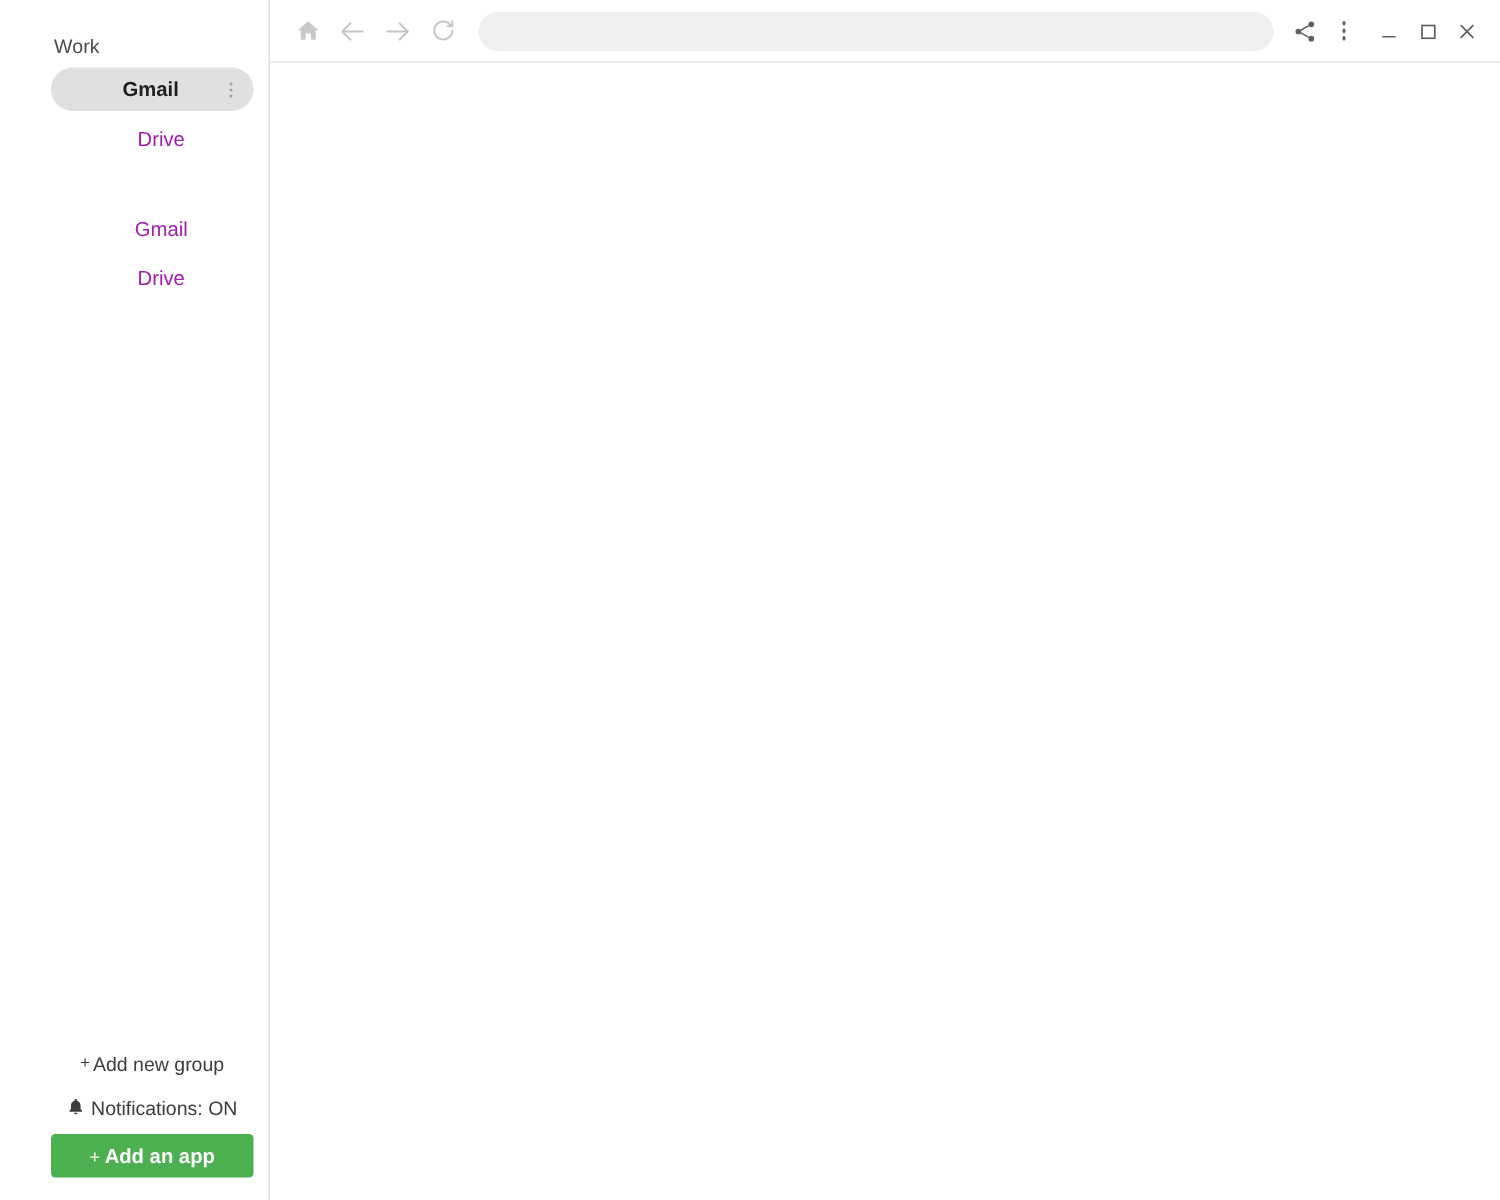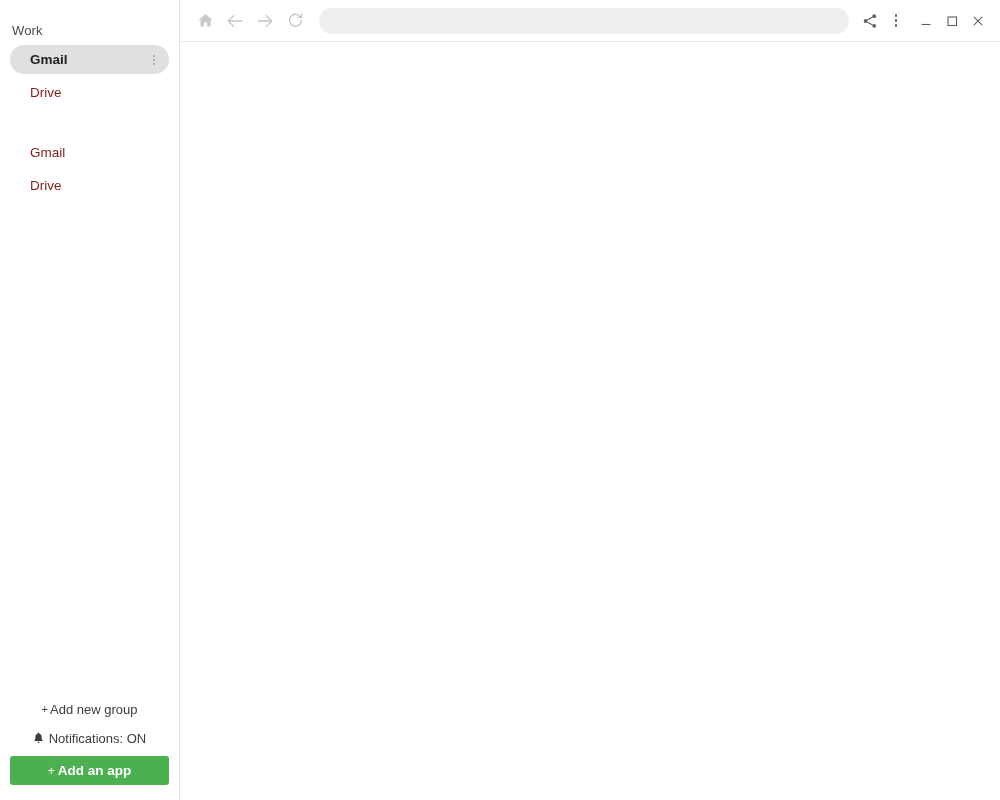--- a/index.html
+++ b/index.html
@@ -24,20 +24,21 @@
   
   .sidebar {
     position: relative;
     width: 180px;
     height: 800px;
     flex: 0 0 180px;
     background: #ffffff;
     border-right: 1px solid #e4e4e4;
     display: flex;
     flex-direction: column;
+    padding-left: 24px;
   }
 
   .sidebar-scroll {
     flex: 1 1 auto;
     overflow: hidden;
     padding-top: 21px;
   }
 
   .group { margin-bottom: 0; }
 
@@ -56,31 +57,31 @@
   .app-item {
     position: relative;
     height: 29px;
     margin: 0 10px 4px 10px;
     border-radius: 16px;
     display: flex;
     align-items: center;
     padding-left: 20px;
     padding-right: 8px;
     font-size: 13.5px;
-    color: #7f1d1d;
+    color: #a21caf;
     white-space: nowrap;
   }
 
   .app-item.selected {
     background: #e0e0e0;
     color: #202020;
     font-weight: bold;
   }
 
-  .app-item .label { flex: 1 1 auto; }
+  .app-item .label { flex: 1 1 auto; text-align: center; }
 
   .kebab-icon {
     flex: 0 0 auto;
     width: 14px;
     height: 16px;
     display: flex;
     flex-direction: column;
     align-items: center;
     justify-content: center;
     gap: 2px;

